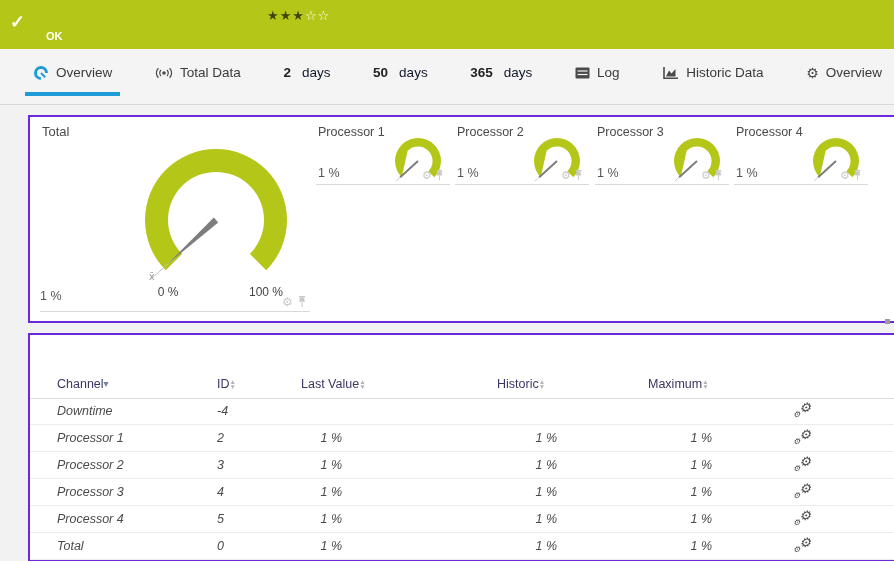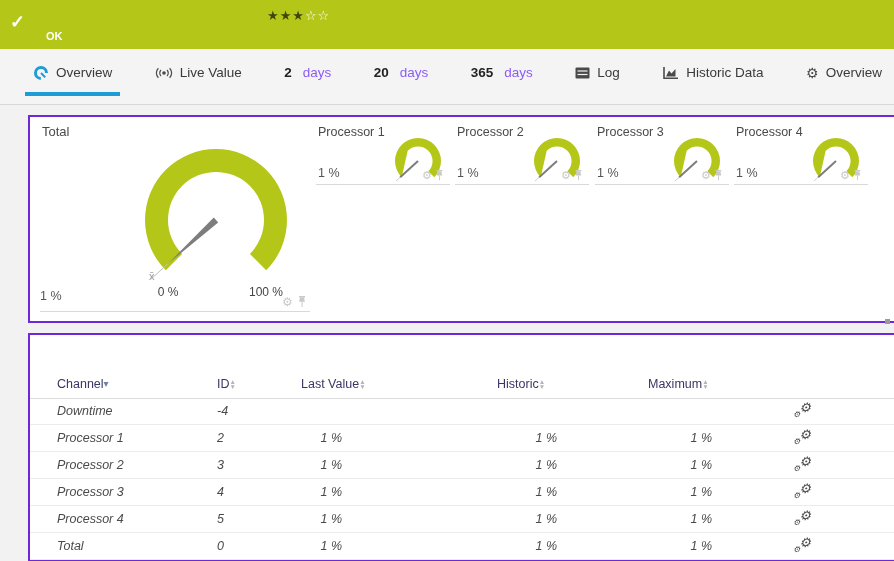--- a/index.html
+++ b/index.html
@@ -17,21 +17,21 @@
   .stars .empty  { color:#ffffff; }
   .ok     { position:absolute; left:46px; top:30px; color:#fff; font-size:11px; font-weight:bold; }
 
   
   .tabbar { position:absolute; left:0; top:49px; width:894px; height:56px; background:#f4f4f4;
             border-bottom:1px solid #d8d8d8; display:flex; align-items:stretch;
             justify-content:space-between; padding:0 4px 8px 25px; }
   .tab { display:flex; align-items:center; gap:7px; position:relative; padding:0 8px;
          font-size:13.5px; color:#3a3a3a; cursor:pointer; white-space:nowrap; }
   .tab .num { font-weight:bold; color:#222; }
-  .tab .unit { margin-left:4px; color:#8b5cf6; }
+  .tab .unit { margin-left:4px; color:#0f172a; }
   .tab.active::after { content:""; position:absolute; left:0; right:0; bottom:0; height:4px; background:#1e9cd7; }
   .tab svg { display:block; }
   .gear-glyph { font-size:14px; color:#4a4a4a; line-height:1; }
 
   
   .panel { position:absolute; left:28px; width:894px; background:#fff; border:2px solid #6d28d9; }
   .panel-gauges { top:115px; height:208px; }
   .panel-table  { top:333px; height:228px; }
   .grip { position:absolute; left:885px; top:319px; width:5px; height:5px; background:#9a9a9a; }
 
@@ -98,28 +98,28 @@
     <span>Overview</span>
   </div>
   <div class="tab">
     <svg width="18" height="14">
       <circle cx="9" cy="7" r="1.8" fill="#4a4a4a"></circle>
       <path d="M6,4 a4.2,4.2 0 0 0 0,6" fill="none" stroke="#4a4a4a" stroke-width="1.2"></path>
       <path d="M3.4,2.3 a6.5,6.5 0 0 0 0,9.4" fill="none" stroke="#4a4a4a" stroke-width="1.2"></path>
       <path d="M12,4 a4.2,4.2 0 0 1 0,6" fill="none" stroke="#4a4a4a" stroke-width="1.2"></path>
       <path d="M14.6,2.3 a6.5,6.5 0 0 1 0,9.4" fill="none" stroke="#4a4a4a" stroke-width="1.2"></path>
     </svg>
-    <span>Live Value</span>
+    <span>Total Data</span>
   </div>
   <div class="tab">
     <span class="num">2</span>
       <span class="unit">days</span>
   </div>
   <div class="tab">
-    <span class="num">20</span>
+    <span class="num">50</span>
       <span class="unit">days</span>
   </div>
   <div class="tab">
     <span class="num">365</span>
       <span class="unit">days</span>
   </div>
   <div class="tab">
     <svg width="15" height="12">
       <rect x="0.5" y="0.5" width="14" height="11" rx="1" fill="#4a4a4a"></rect>
       <line x1="2.5" y1="4" x2="12.5" y2="4" stroke="#f4f4f4" stroke-width="1.2"></line>

